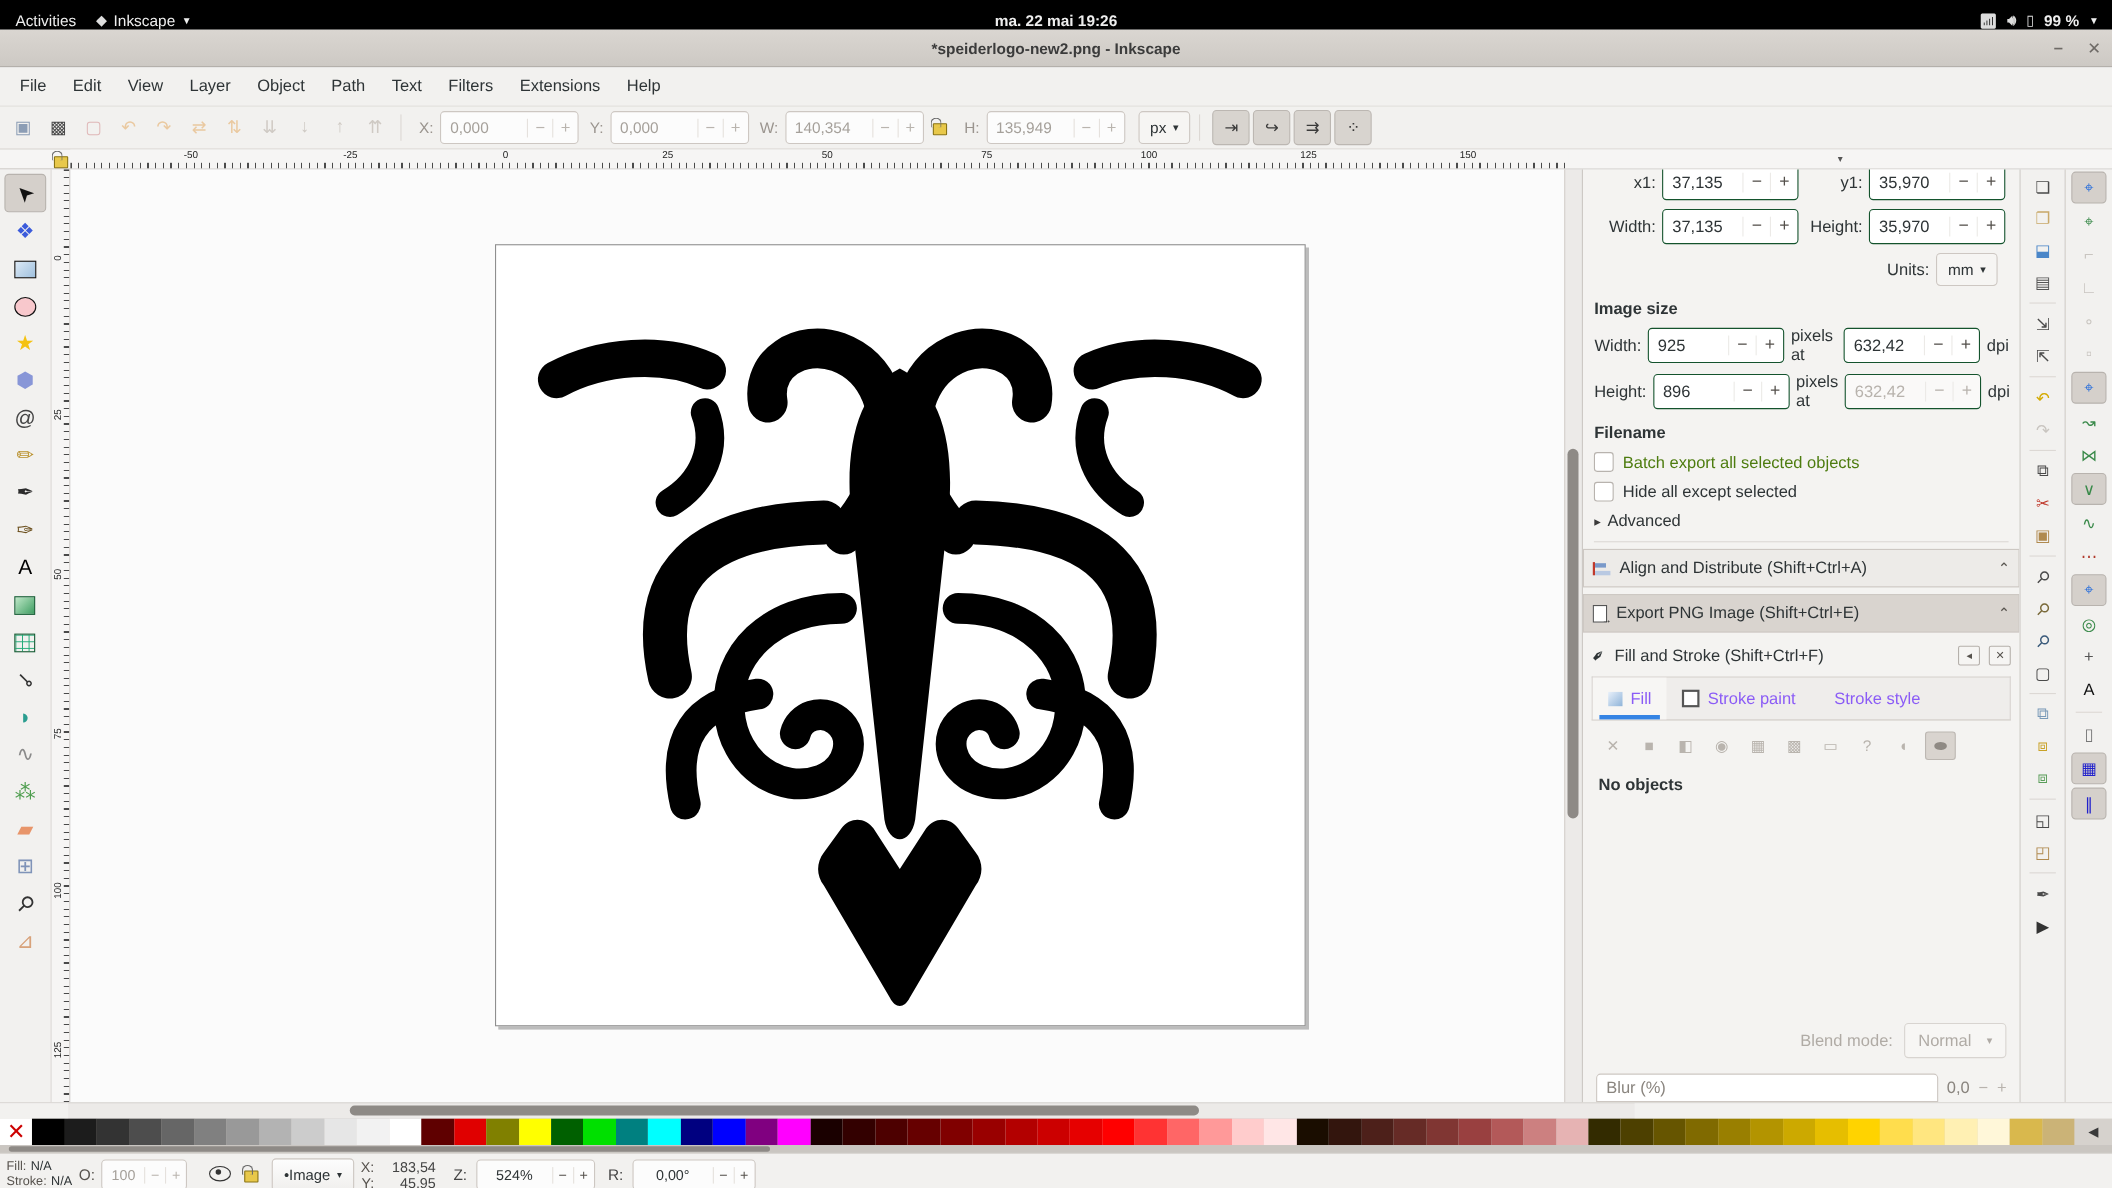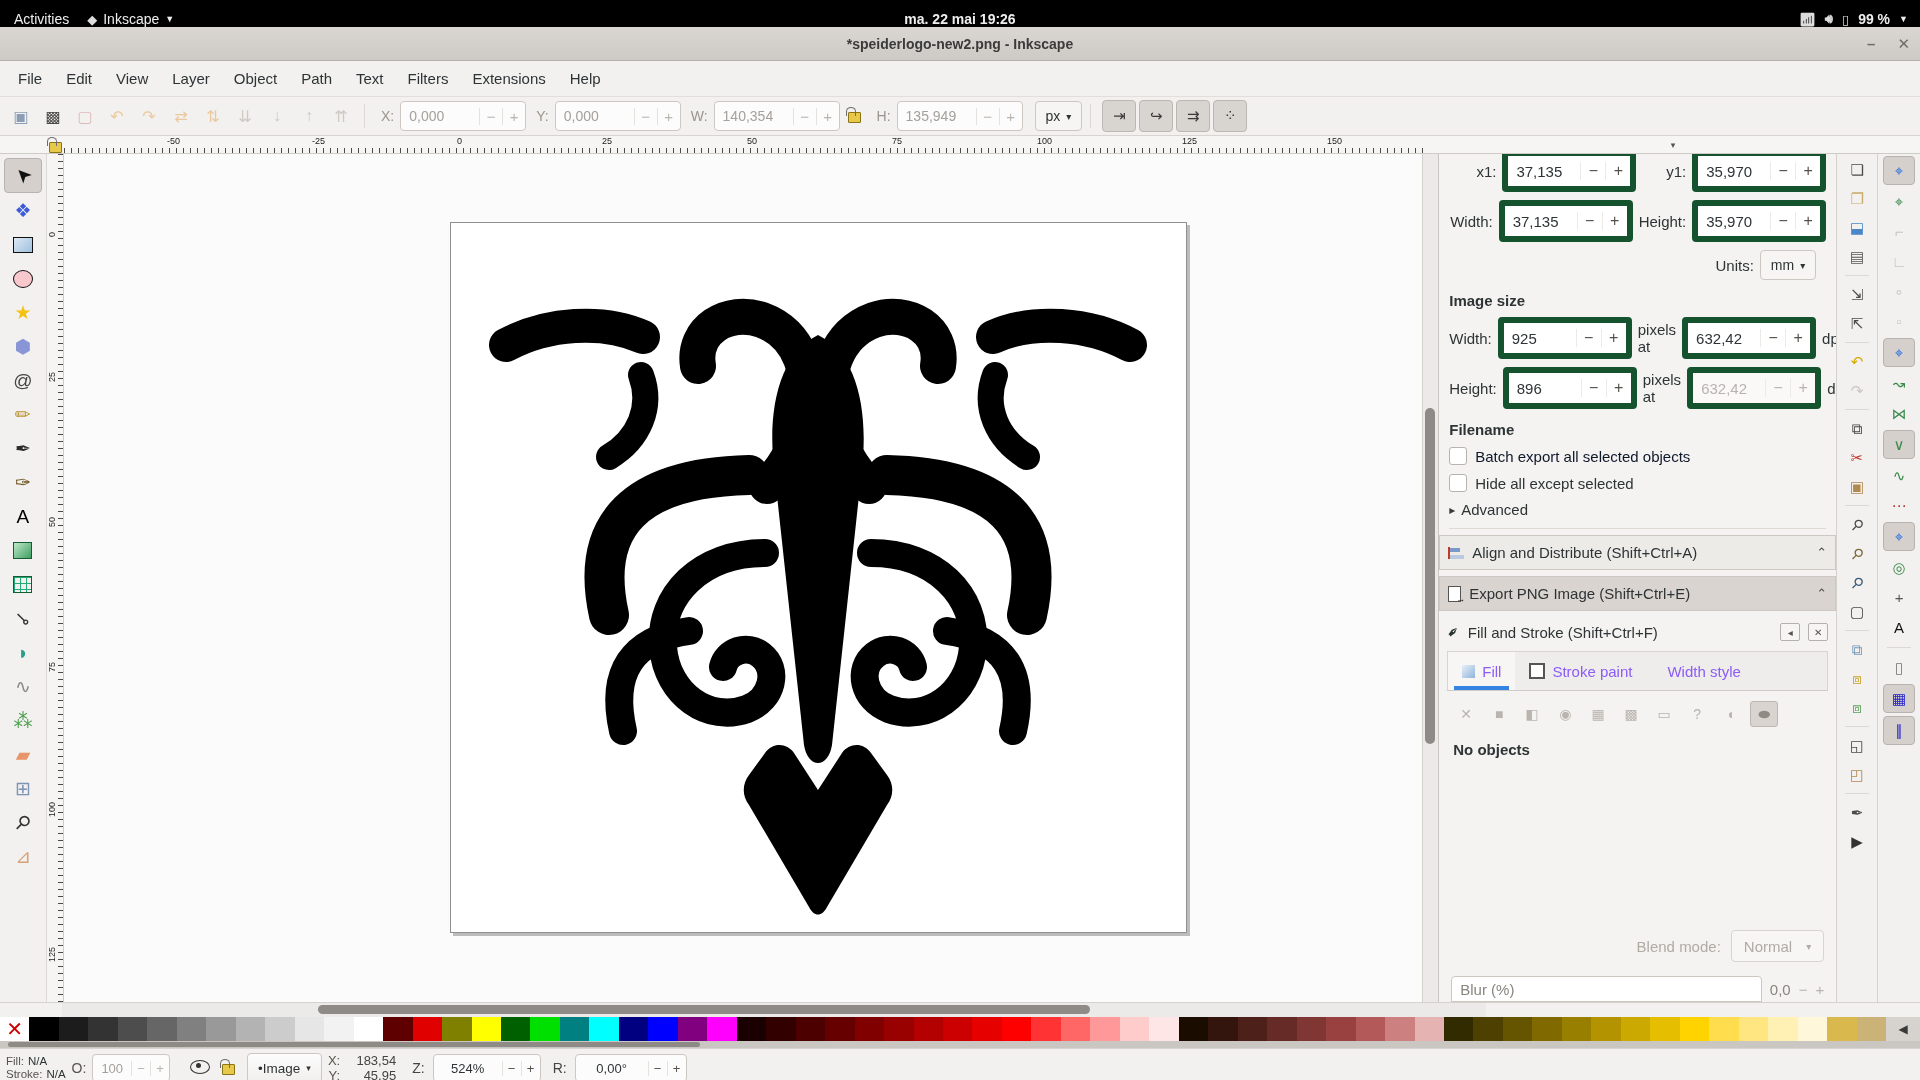--- a/index.html
+++ b/index.html
@@ -52,29 +52,29 @@
   #canvas{position:relative;width:1362px;background:#fbfbfb;overflow:hidden;}
   #page{position:absolute;left:386px;top:68px;width:735px;height:709px;background:#fff;border:1px solid #8f8f8f;box-shadow:3px 3px 0 rgba(0,0,0,0.25);}
   #page svg{display:block;width:100%;height:100%;}
   #vscroll{width:15px;background:#eceae8;border-left:1px solid #d5d1cd;position:relative;}
   #vscroll .thumb{position:absolute;left:2px;width:10px;border-radius:5px;background:#8e8a86;top:254px;height:336px;}
   
   #dock{width:398px;background:#f4f3f1;border-left:1px solid #c9c5c0;overflow:hidden;display:flex;flex-direction:column;font-size:15px;color:#2e3436;}
   .dockpad{padding:0 10px;}
   .frow{display:flex;align-items:center;margin-top:8px;gap:6px;}
   .flab{text-align:right;color:#2e3436;}
-  .dentry{display:flex;align-items:center;background:#fff;border:6px solid #14532d;border-radius:4px;height:30px;overflow:hidden;flex:0 0 auto;}
+  .dentry{display:flex;align-items:center;background:#fff;border:1px solid #14532d;border-radius:4px;height:30px;overflow:hidden;flex:0 0 auto;}
   .dentry .val{padding:0 8px;min-width:56px;font-size:15px;color:#2e3436;}
   .dentry .spin{width:24px;text-align:center;color:#54504b;border-left:1px solid #eceae7;font-size:16px;}
   .dentry.dis{background:#faf9f8;}
   .dentry.dis .val,.dentry.dis .spin{color:#b8b3ad;}
   .sechead{font-weight:bold;margin-top:12px;}
   .check{width:16px;height:16px;background:#fff;border:1px solid #b8b3ae;border-radius:3px;flex:0 0 16px;}
   .chkrow{display:flex;align-items:center;gap:8px;margin-top:9px;}
-  .chkrow.dis{color:#0f172a;}
+  .chkrow.dis{color:#4d7c0f;}
   .btn{background:linear-gradient(#fdfdfd,#f0efed);border:1px solid #cdc7c2;border-radius:4px;padding:5px 14px;color:#2e3436;}
   .mini-folder{width:16px;height:12px;background:#cbb089;border-radius:2px;position:relative;display:inline-block;}
   .mini-folder::before{content:"";position:absolute;top:-3px;left:0;width:7px;height:3px;background:#cbb089;border-radius:2px 2px 0 0;}
   .panelhead{display:flex;align-items:center;gap:8px;height:33px;border:1px solid #cdc8c3;background:#edebe8;margin-top:6px;padding:0 8px;font-size:15px;}
   .panelhead.sel{background:#d9d4cf;}
   .panelhead .chev{margin-left:auto;color:#57534e;font-size:13px;}
   .mini-align{width:14px;height:12px;display:inline-block;background:
     linear-gradient(#7a99c9 0 0) 0 1px/10px 4px no-repeat,
     linear-gradient(#b9c9e2 0 0) 0 8px/14px 4px no-repeat;border-left:2px solid #c0392b;}
   .mini-page{width:11px;height:14px;background:#fff;border:1px solid #555;display:inline-block;position:relative;}
@@ -517,21 +517,21 @@
           <span>Fill</span>
         </span>
 
         <span class="ftab">
           <span class=" ic-stroke"></span>
           <span>Stroke paint</span>
         </span>
 
         <span class="ftab">
           <span class=" ic-style"></span>
-          <span>Width style</span>
+          <span>Stroke style</span>
         </span>
       </div>
 
     <div id="paintrow">
 
     <span class="pbtn">
           <span>✕</span>
         </span>
         <span class="pbtn">
           <span>■</span>

